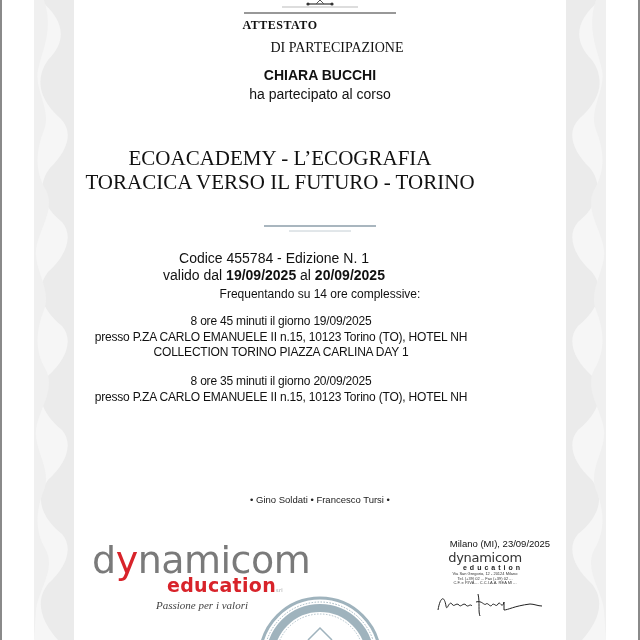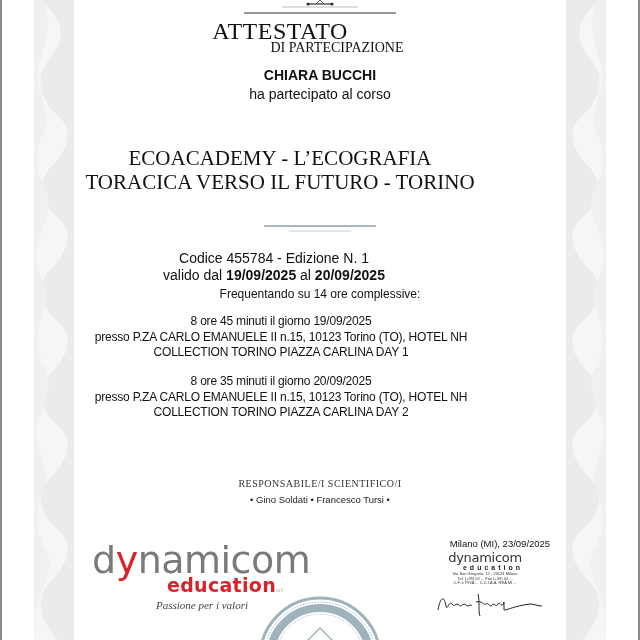--- a/index.html
+++ b/index.html
@@ -5,21 +5,21 @@
   html, body { margin: 0; padding: 0; }
   body { width: 640px; height: 640px; background: #ffffff; position: relative; overflow: hidden; font-family: "Liberation Sans", sans-serif; color: #111; }
   .edge-left { position: absolute; left: 0; top: 0; width: 2px; height: 640px; background: #8a8a8a; }
   .edge-right { position: absolute; right: 0; top: 0; width: 2px; height: 640px; background: #8a8a8a; }
   .border-band { position: absolute; top: 0; width: 40px; height: 640px; }
   .border-band.left { left: 34px; }
   .border-band.right { left: 566px; }
   .content { position: absolute; left: 0; top: 0; width: 640px; height: 640px; text-align: center; }
   .top-ornament { position: absolute; left: 244px; top: 0; width: 152px; height: 22px; }
   .serif { font-family: "Liberation Serif", serif; }
-  .title { position: absolute; top: 18px; left: 0; width: 560px; font-size: 24px; font-weight: normal; letter-spacing: 0.5px; }
+  .title { position: absolute; top: 18px; left: 0; width: 560px; font-size: 12px; font-weight: bold; letter-spacing: 0.5px; }
   .subtitle { position: absolute; top: 40px; left: 0; width: 640px; font-size: 14px; padding-left: 17px; }
   .name { position: absolute; top: 67px; left: 0; width: 640px; font-size: 14px; font-weight: bold; }
   .participated { position: absolute; top: 86px; left: 0; width: 640px; font-size: 14px; }
   .course { position: absolute; top: 146px; left: 0; width: 560px; font-size: 21px; line-height: 24px; }
   .divider { position: absolute; left: 264px; top: 223px; width: 112px; height: 10px; }
   .codice { position: absolute; top: 250px; left: 0; width: 548px; font-size: 14px; line-height: 17px; }
   .codice b { font-weight: bold; }
   .freq { position: absolute; top: 287px; left: 0; width: 640px; font-size: 12px; }
   .session { position: absolute; left: 0; width: 562px; font-size: 12px; line-height: 15.5px; letter-spacing: -0.2px; }
   .session.s1 { top: 314px; }
@@ -94,24 +94,22 @@
   <div class="freq">Frequentando su 14 ore complessive:</div>
 
   <div class="session s1">
     <div>8 ore 45 minuti il giorno 19/09/2025</div>
     <div>presso P.ZA CARLO EMANUELE II n.15, 10123 Torino (TO), HOTEL NH</div>
     <div>COLLECTION TORINO PIAZZA CARLINA DAY 1</div>
   </div>
   <div class="session s2">
     <div>8 ore 35 minuti il giorno 20/09/2025</div>
     <div>presso P.ZA CARLO EMANUELE II n.15, 10123 Torino (TO), HOTEL NH</div>
-    <div>COLLECTION TORINO PIAZZA CARLINA DAY 2</div>
   </div>
 
-  <div class="resp-label serif">RESPONSABILE/I SCIENTIFICO/I</div>
   <div class="resp-names">• Gino Soldati •  Francesco Tursi •</div>
 
   <div class="logo">
     <div class="logo-main"><span>d</span><span class="y">y</span><span>namicom</span></div>
     <div class="logo-edu"><span>education</span><span class="logo-srl">srl</span></div>
     <div class="logo-tag">Passione per i valori</div>
   </div>
 
   <svg class="seal" viewBox="0 0 124 124">
     <circle cx="62" cy="62" r="60" fill="none" stroke="#9fb3bd" stroke-width="3"></circle>

